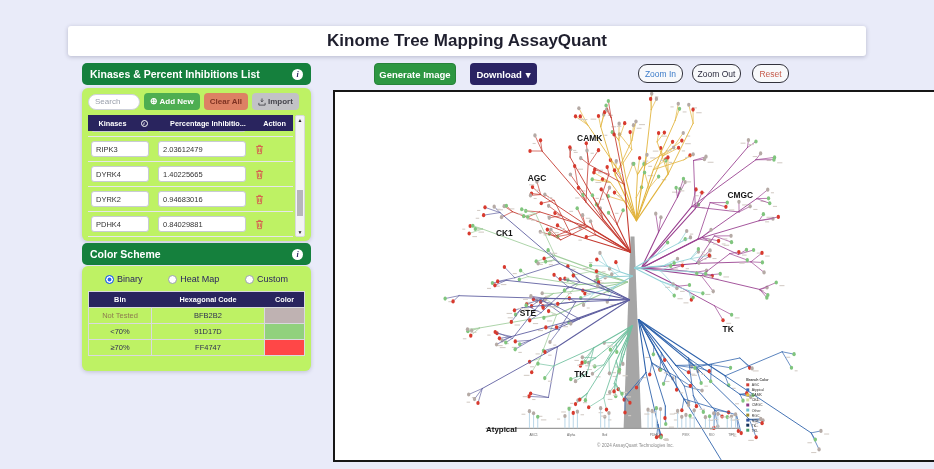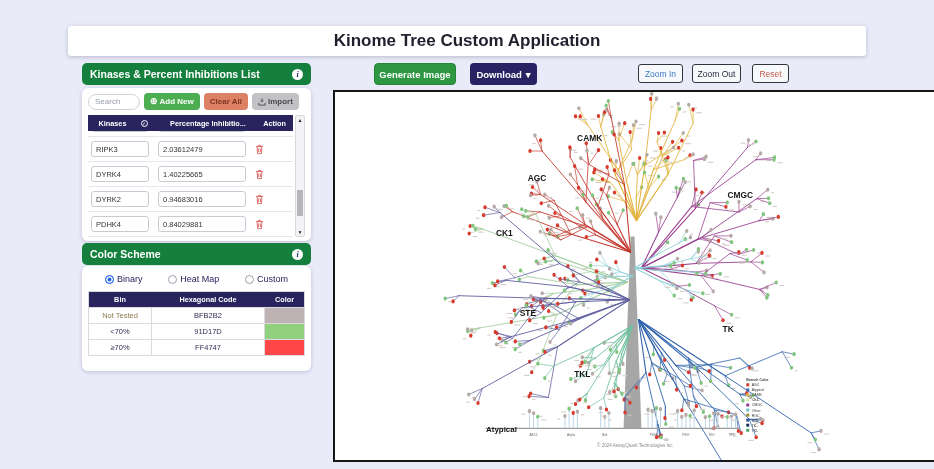--- a/index.html
+++ b/index.html
@@ -9,21 +9,21 @@
   
   .titlebar { position:absolute; left:68px; top:26px; width:798px; height:30px; background:#fff;
     border-radius:3px; box-shadow:0 1px 4px rgba(30,30,70,.25); display:flex; align-items:center; justify-content:center; }
   .titlebar h1 { font-size:17px; font-weight:bold; color:#1f1f2e; }
 
   
   .panel-header { position:absolute; left:82px; width:229px; height:22px; background:#15803d; border-radius:5px;
     display:flex; align-items:center; justify-content:space-between; padding:0 8px; color:#fff; font-size:10.5px; font-weight:bold; }
   .info-icon { width:11px; height:11px; border-radius:50%; background:#fff; color:#29245E; font-size:8px; font-weight:bold;
     display:flex; align-items:center; justify-content:center; font-family:"Liberation Serif", serif; font-style:italic; }
-  .panel-body { position:absolute; left:82px; width:229px; background:#ffffff; border-radius:6px;
+  .panel-body { position:absolute; left:82px; width:229px; background:#bef264; border-radius:6px;
     box-shadow:0 1px 4px rgba(30,30,70,.2); padding:5px 6px; }
 
   
   #kinases-header { top:63px; }
   #kinases-body { top:88px; height:153px; overflow:hidden; }
   .controls-row { display:flex; gap:4px; align-items:center; margin-bottom:5px; }
   .search { width:52px; height:16px; border:1px solid #cfd2da; border-radius:8px; font-size:8px; padding:0 6px; color:#333; }
   .search::placeholder { color:#9aa0ab; }
   .btn { border:none; border-radius:4px; height:17px; font-size:8px; font-weight:bold; display:flex; align-items:center; gap:2px; padding:0 6px; cursor:pointer; }
   .btn-add { background:#4DAE51; color:#fff; }
@@ -67,39 +67,39 @@
   .c-bin.tan { color:#8D7B4F; }
   .c-hex { width:114px; text-align:right; color:#2e2e52; border-left:1px solid #d9d9df; border-right:1px solid #d9d9df; align-self:stretch; display:flex; align-items:center; justify-content:center; }
   .c-col { width:39px; align-self:stretch; }
   .h-bin { width:62px; } .h-hex { width:114px; } .h-col { width:39px; }
 
   
   .gen-btn { position:absolute; left:374px; top:63px; width:82px; height:22px; background:#2D9742; color:#fff;
     border:1px solid #27833a; border-radius:4px; font-size:9.5px; font-weight:bold; cursor:pointer; }
   .dl-btn { position:absolute; left:470px; top:63px; width:67px; height:22px; background:#2A2363; color:#fff;
     border:none; border-radius:4px; font-size:9.5px; font-weight:bold; cursor:pointer; display:flex; align-items:center; justify-content:center; gap:4px; }
-  .zbtn { position:absolute; top:64px; height:19px; background:#F8F9FB; border:1px solid #33333d; border-radius:3px;
+  .zbtn { position:absolute; top:64px; height:19px; background:#F8F9FB; border:1px solid #33333d; border-radius:9px;
     font-size:8.5px; cursor:pointer; display:flex; align-items:center; justify-content:center; }
   #zoom-in  { left:638px; width:45px; color:#3D7CC9; }
   #zoom-out { left:692px; width:49px; color:#2b2b3e; }
   #reset    { left:752px; width:37px; color:#C55A4A; }
 
   
   .tree-panel { position:absolute; left:333px; top:90px; width:692px; height:372px; background:#fff; border:2px solid #161616; }
   .tree-panel svg { width:100%; height:100%; display:block; }
   svg text { font-family:"Liberation Sans", sans-serif; }
   .glabel { font-size:8.5px; font-weight:bold; fill:#141414; }
   .glabel-atypical { font-size:8px; font-weight:bold; fill:#141414; }
   .copyright { font-size:4.6px; fill:#8a8a8a; }
 </style>
 </head>
 <body>
 
 <header class="titlebar">
-  <h1>Kinome Tree Custom Application</h1>
+  <h1>Kinome Tree Mapping AssayQuant</h1>
 </header>
 
 <div class="panel-header" id="kinases-header">
   <span>Kinases &amp; Percent Inhibitions List</span>
   <span class="info-icon">i</span>
 </div>
 <div class="panel-body" id="kinases-body">
   <div class="controls-row">
     <input class="search" placeholder="Search" style="">
     <button class="btn btn-add">

